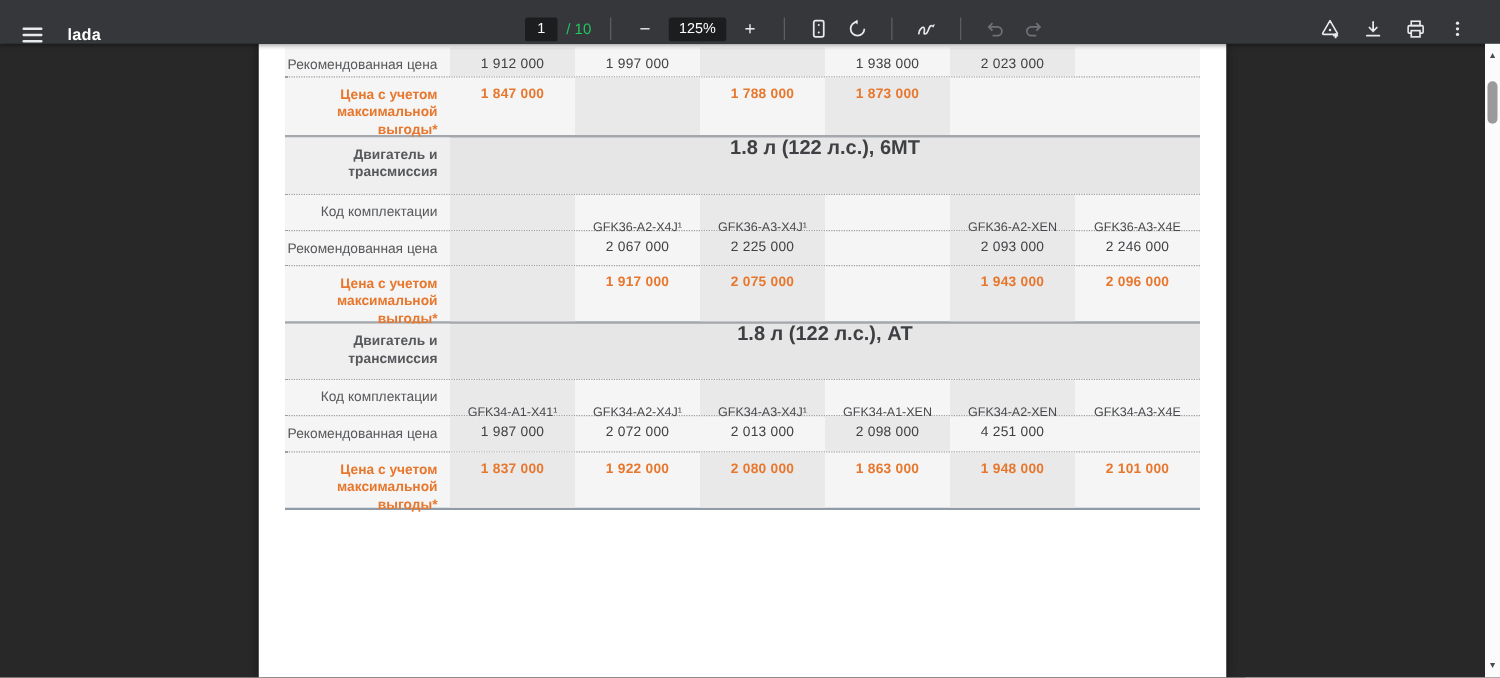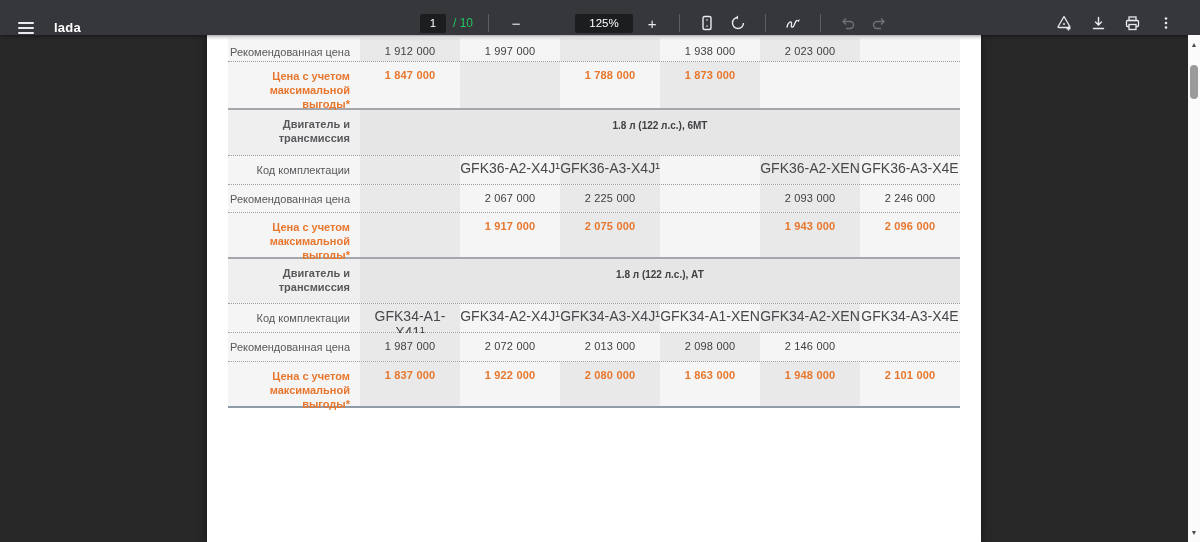--- a/index.html
+++ b/index.html
@@ -15,21 +15,21 @@
   .tb-left { display:flex; align-items:center; gap:20px; padding-left:18px; width:420px; }
   .hamburger { width:16px; height:12px; display:flex; flex-direction:column; justify-content:space-between; cursor:pointer; }
   .hamburger span { display:block; height:2px; background:#e8eaed; border-radius:1px; }
   .doc-title { font-size:13px; font-weight:bold; color:#fff; letter-spacing:.2px; }
   .tb-center { display:flex; align-items:center; gap:7px; }
   .page-box, .zoom-box {
     background:#1b1d1e; color:#fff; border:none; border-radius:2px;
     height:19px; text-align:center; font-size:11.5px; font-family:"Liberation Sans",sans-serif;
   }
   .page-box { width:26px; }
-  .zoom-box { width:58px; line-height:19px;margin-left:40px; }
+  .zoom-box { width:46px; line-height:19px; }
   .tb-text { font-size:12px; color:#22c55e; }
   .tb-sep { width:1px; height:18px; background:#5c5f62; margin:0 8px; }
   .tb-btn {
     width:24px; height:24px; display:flex; align-items:center; justify-content:center;
     border-radius:50%; cursor:pointer; color:#e8eaed; font-size:15px;
   }
   .tb-btn.disabled { color:#6e7175; }
   .tb-btn svg { display:block; }
   .tb-right { position:absolute; right:22px; display:flex; align-items:center; gap:10px; }
 
@@ -47,25 +47,25 @@
   .trow.bt-solid  { border-top:2px solid #a4a8ac; }
   .tlabel {
     width:132px; text-align:right; padding:7px 10px 0 0;
     font-size:11px; line-height:14px; color:#57585b;
   }
   .tcell {
     width:100px; text-align:center; padding-top:7px;
     font-size:11px; color:#3f4043; letter-spacing:.2px;
   }
   .tcell.band { background:#e9e9e9;text-align:center; }
-  .codes .tcell { font-size:14px; color:#47484b; padding-top:4px; letter-spacing:0; }
+  .codes .tcell { font-size:10px; color:#47484b; padding-top:21px; letter-spacing:0; }
   .orange .tlabel, .orange .tcell { color:#e8772e; font-weight:bold; }
   .engine { background:#e6e6e6; }
   .engine .tlabel { background:#efefef; font-weight:bold; }
-  .tmerged { width:600px; text-align:center; font-weight:bold; font-size:10px; padding-top:10px; color:#3f4043; }
+  .tmerged { width:600px; text-align:center; font-weight:bold; font-size:16px; color:#3f4043; }
 
   
   .scrollbar {
     position:absolute; top:35px; right:0; width:12px; height:507px;
     background:#fbfbfb; z-index:11;
   }
   .sb-arrow { position:absolute; left:0; width:12px; height:12px; text-align:center; font-size:7px; color:#4c4c4c; line-height:12px; cursor:pointer; }
   .sb-up { top:4px; } .sb-down { bottom:3px; }
   .sb-thumb { position:absolute; left:2px; top:30px; width:8px; height:34px; background:#9a9a9a; border-radius:4px; cursor:pointer; }
 </style>
@@ -218,21 +218,21 @@
           <div class="tcell">GFK34-A1-XEN</div>
           <div class="tcell band">GFK34-A2-XEN</div>
           <div class="tcell">GFK34-A3-X4E</div>
         </div>
         <div class="trow prices bt-dotted" style="height: 29px;">
           <div class="tlabel">Рекомендованная цена</div>
           <div class="tcell band">1 987 000</div>
           <div class="tcell">2 072 000</div>
           <div class="tcell">2 013 000</div>
           <div class="tcell band">2 098 000</div>
-          <div class="tcell">2 146 000</div>
+          <div class="tcell">4 251 000</div>
         </div>
         <div class="trow prices bt-dotted orange" style="height: 45px;">
           <div class="tlabel">Цена с учетом максимальной выгоды*</div>
           <div class="tcell band">1 837 000</div>
           <div class="tcell">1 922 000</div>
           <div class="tcell band">2 080 000</div>
           <div class="tcell">1 863 000</div>
           <div class="tcell band">1 948 000</div>
           <div class="tcell">2 101 000</div>
         </div>

